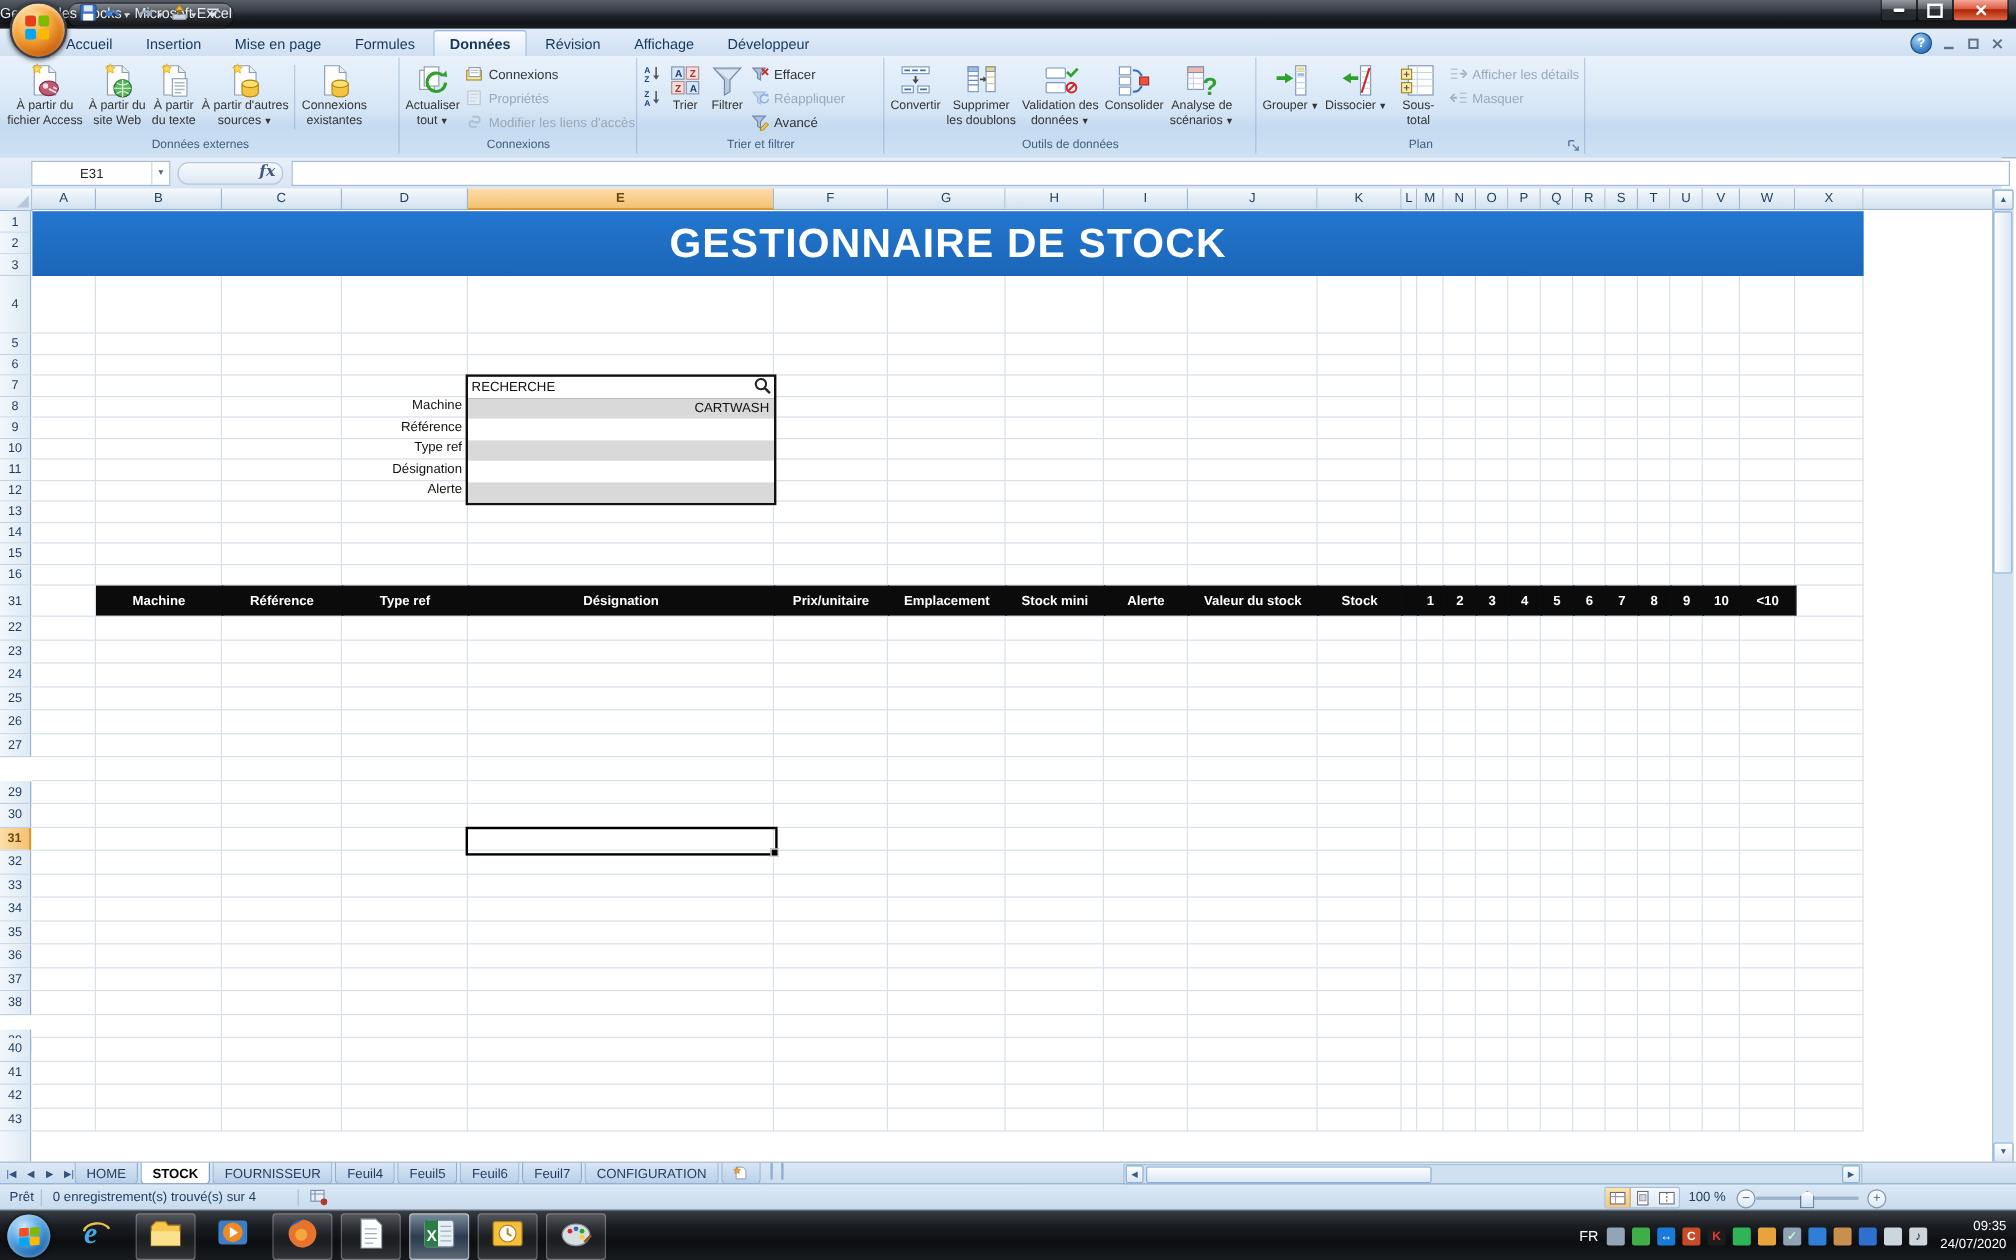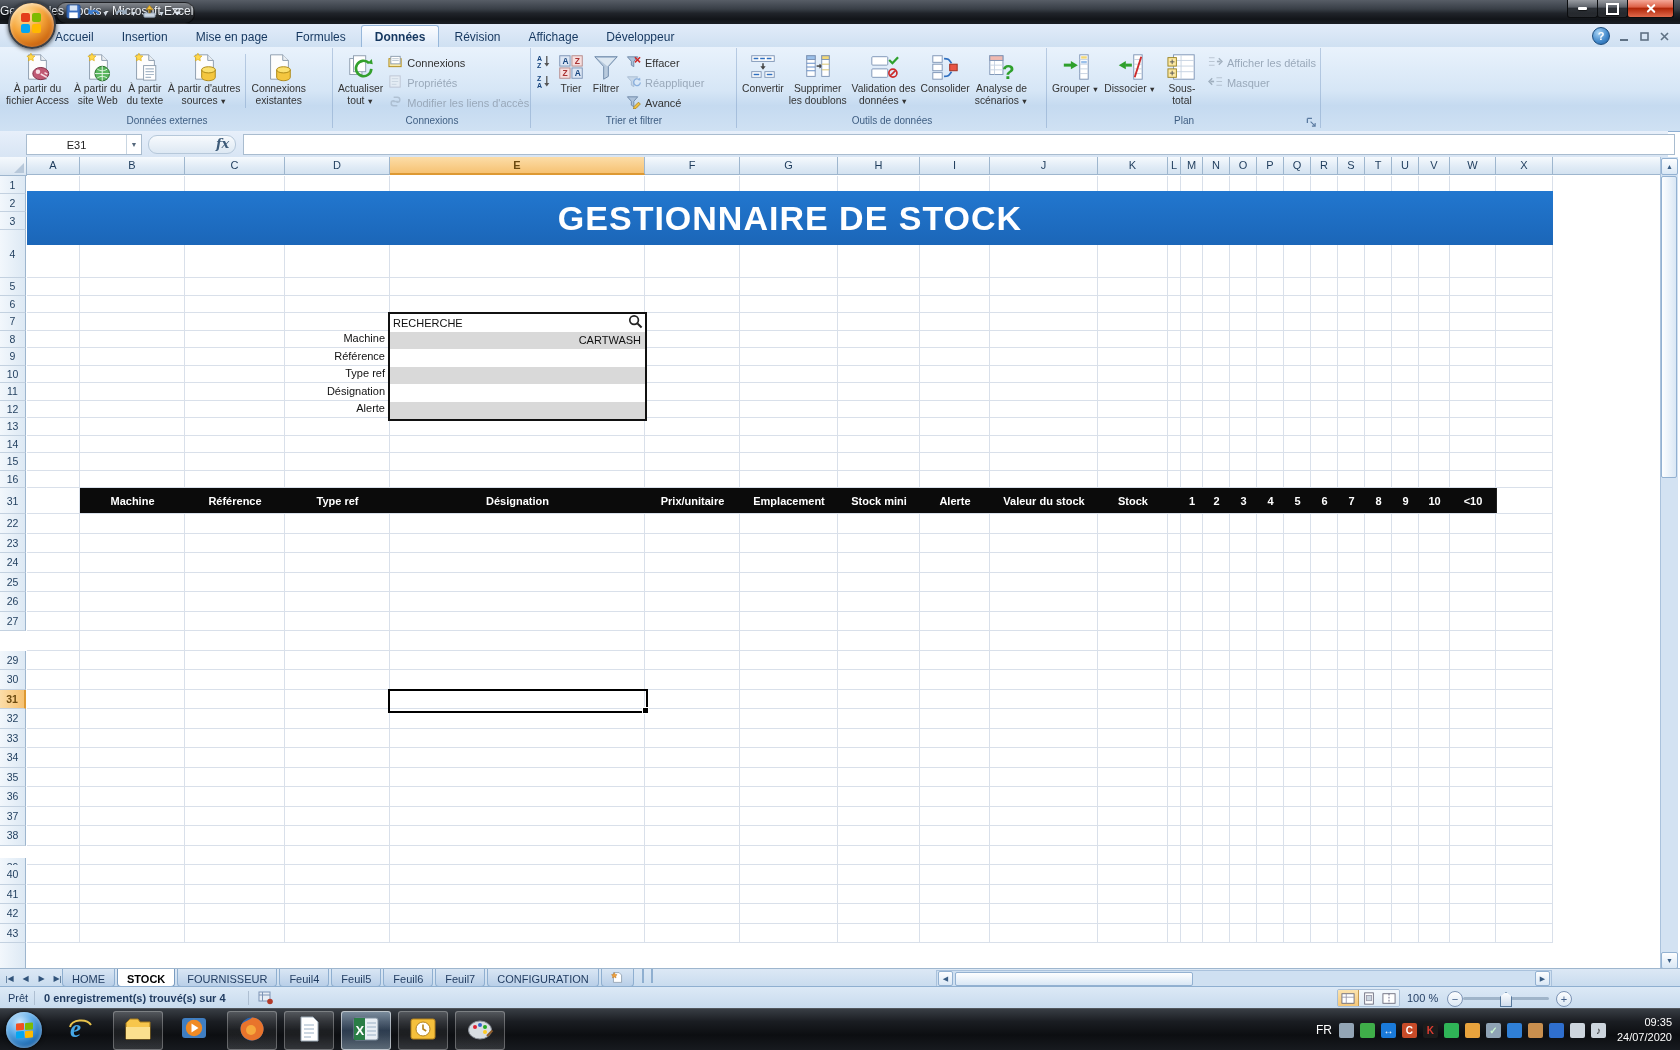--- a/index.html
+++ b/index.html
@@ -71,21 +71,21 @@
   #corner:after{content:"";position:absolute;right:2px;bottom:2px;border-left:10px solid transparent;border-bottom:10px solid #b7c8da;}
   .ch{top:0;height:17px;border-right:1px solid #9eb6ce;border-bottom:1px solid #9eb6ce;
     background:linear-gradient(#f6fafd,#e3edf7 50%,#d3e2f0);font-size:11px;color:#1e3c5c;text-align:center;line-height:17px;}
   .ch.sel{background:linear-gradient(#fcdda8,#f6c273);border-bottom:2px solid #dd9933;height:16px;color:#6b4a10;font-weight:bold;}
   .chfill{top:0;height:17px;background:linear-gradient(#f6fafd,#e3edf7 50%,#d3e2f0);border-bottom:1px solid #9eb6ce;}
   .rh{left:0;width:25px;border-right:1px solid #9eb6ce;border-bottom:1px solid #c3d1e0;
     background:linear-gradient(90deg,#f2f7fc,#dde9f4);font-size:10.5px;color:#1e3c5c;
     display:flex;align-items:center;justify-content:center;}
   .rh.sel{background:linear-gradient(90deg,#fcdda8,#f6c273);border-right:2px solid #dd9933;width:24px;color:#6b4a10;font-weight:bold;}
   .gl{background:#d9e0ea;z-index:1;}
-  #banner{left:27px;top:34px;width:1526px;height:54px;background:linear-gradient(#2277cf,#1b66b8);z-index:2;
+  #banner{left:27px;top:19px;width:1526px;height:54px;background:linear-gradient(#2277cf,#1b66b8);z-index:2;
     display:flex;align-items:center;justify-content:center;color:#fff;font-size:34px;font-weight:bold;letter-spacing:1px;}
   .srow{position:absolute;left:0;width:255px;display:flex;align-items:center;font-size:11px;color:#111;}
   .srow .val{flex:1;text-align:right;padding-right:4px;}
   .flabel{font-size:11px;color:#111;text-align:right;z-index:2;display:flex;align-items:center;justify-content:flex-end;}
   .bh{background:#0b0b0b;color:#fff;font-weight:bold;font-size:11px;display:flex;align-items:center;justify-content:center;z-index:2;border-right:1px solid #1f1f1f;}
   #selbox{border:2px solid #000;z-index:3;background:transparent;}
   #selhandle{width:5px;height:5px;background:#000;border:1px solid #fff;z-index:4;}
   
   #vscroll{left:1660px;top:0;width:17px;height:811px;background:#d3e2f2;border-left:1px solid #aac2dc;}
   .sbtn{width:15px;height:15px;margin:1px auto;background:linear-gradient(#fdfeff,#d9e7f5);border:1px solid #93b1d1;border-radius:2px;
@@ -773,21 +773,21 @@
     <div id="hscroll" class="abs">
       <div class="sbtn" style="position:absolute;left:1px;top:0;margin:0;width:13px;height:13px;">◀</div>
       <div id="hthumb" style="position:absolute;"></div>
       <div class="sbtn" style="position:absolute;right:1px;top:0;margin:0;width:13px;height:13px;">▶</div>
     </div>
   </div>
 
   <div id="statusbar" class="abs">
     <span class="abs" style="left:8px;top:5px;">Prêt</span>
     <span class="sdiv abs" style="left:34px;"></span>
-    <span class="abs" style="left:44px;top:5px;font-weight:bold;">0 enregistrement(s) trouvé(s) sur 4</span>
+    <span class="abs" style="left:44px;top:5px;">0 enregistrement(s) trouvé(s) sur 4</span>
     <span class="sdiv abs" style="left:248px;"></span>
     <span class="abs" style="left:258px;top:3px;">
       <svg width="15" height="15" viewBox="0 0 15 15">
           <rect x="1" y="2" width="11" height="9" fill="#e8eef5" stroke="#7d94b5"></rect>
           <path d="M1 5h11M4.5 2v9" stroke="#7d94b5"></path>
           <circle cx="12" cy="11.5" r="2.8" fill="#b33a2a"></circle>
         </svg>
     </span>
     <div id="viewbtns" class="abs">
       <div class="vbtn active">

